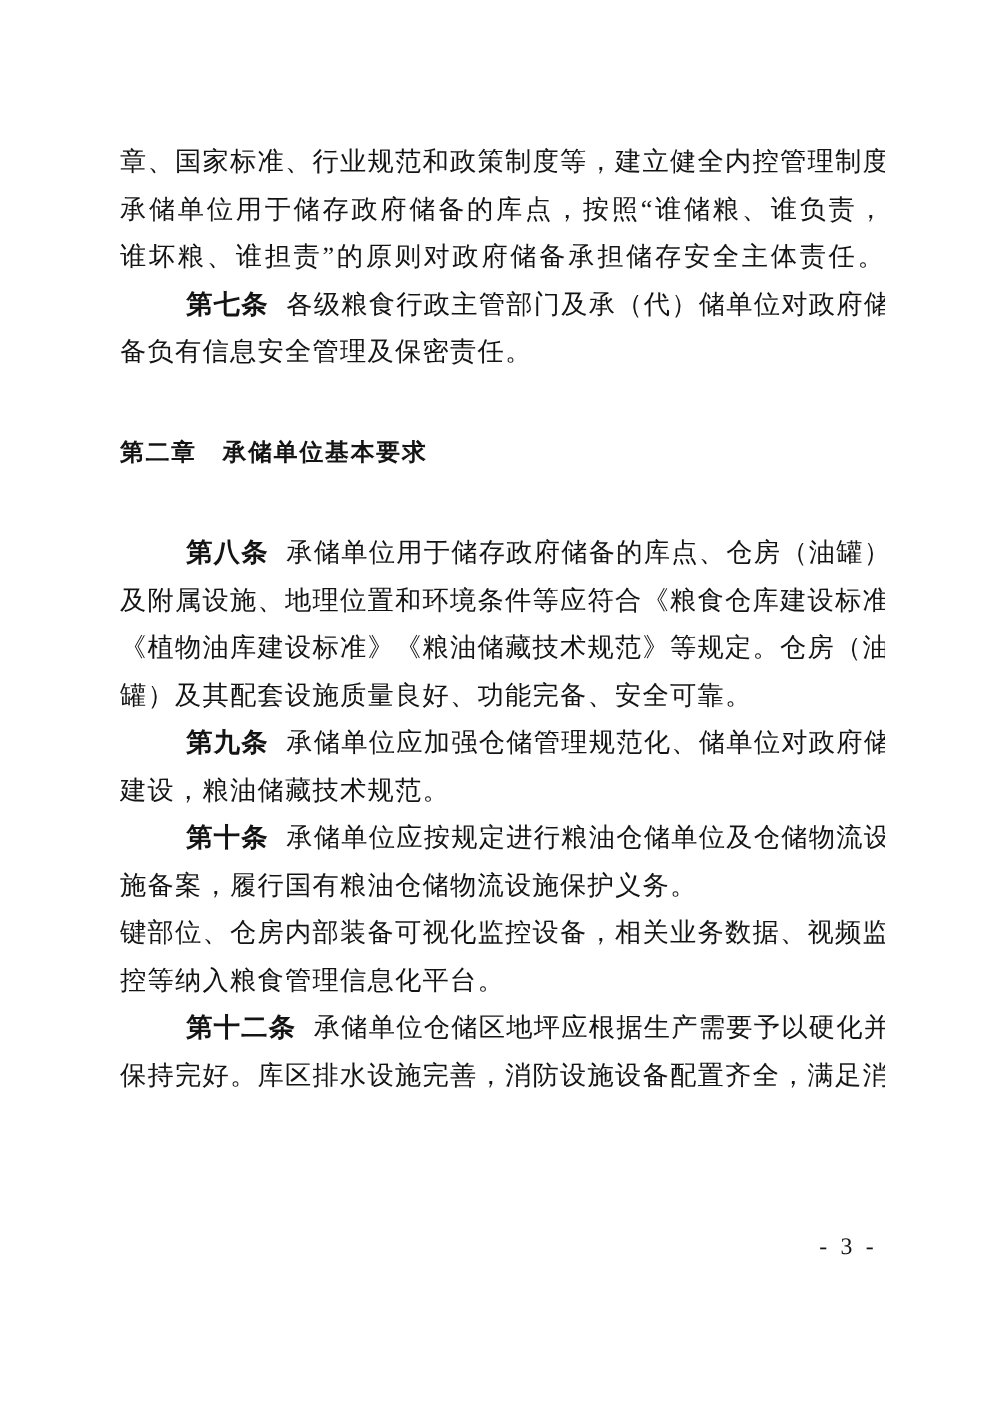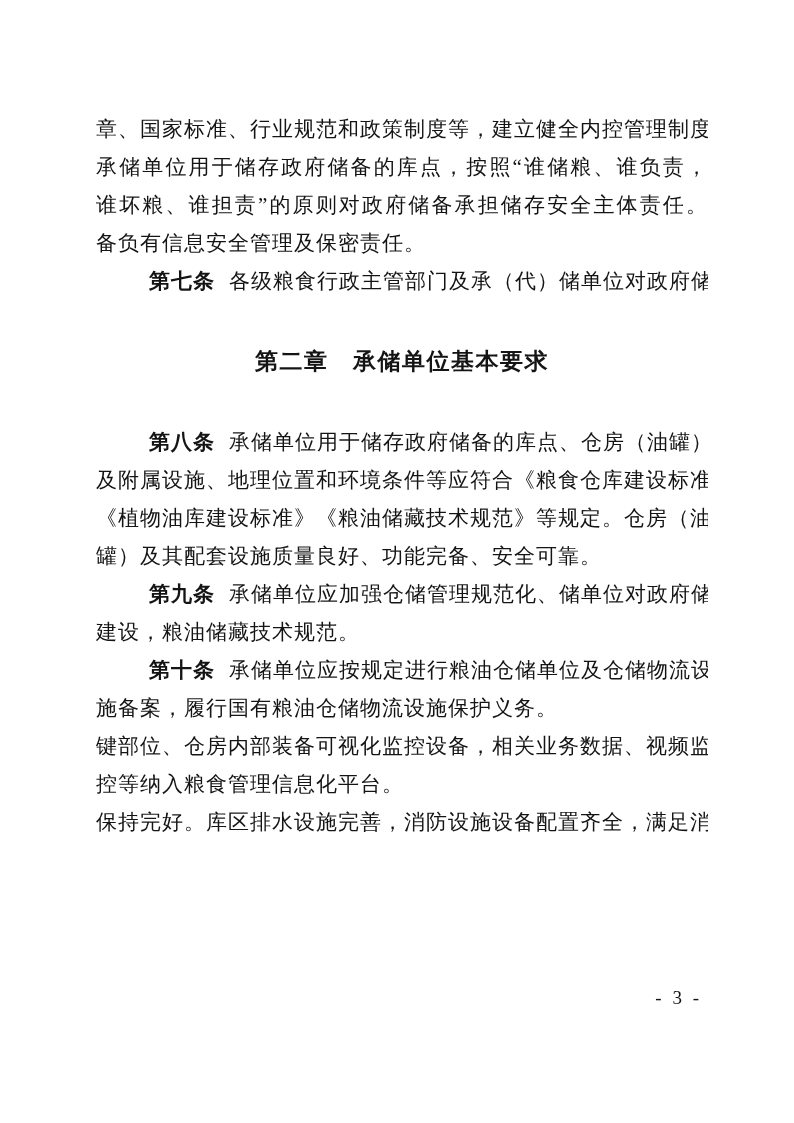--- a/index.html
+++ b/index.html
@@ -35,24 +35,24 @@
   .indent { text-indent: 53px; }
   .lead {
     font-family: "DejaVu Sans", "Liberation Sans", sans-serif;
     font-weight: 700;
     margin-right: 14px;
   }
   .chapter {
     height: 38px;
     line-height: 38px;
     margin: 44px 0 41px 0;
-    text-align: center;
-    font-family: Liberation Mono, monospace;
+    text-align: left;
+    font-family: Liberation Serif, serif;
     font-weight: 700;
-    font-size: 23px;
+    font-size: 19px;
     letter-spacing: 1.5px;
   }
   .pagenum {
     position: absolute;
     top: 984px;
     right: 92px;
     height: 28px;
     line-height: 28px;
     font-size: 19px;
     letter-spacing: 3px;
@@ -62,24 +62,24 @@
 </head>
 <body>
 
 <div class="page">
   <div class="content">
 
     <div class="line">章、国家标准、行业规范和政策制度等，建立健全内控管理制度，</div>
     <div class="line">承储单位用于储存政府储备的库点，按照“谁储粮、谁负责，</div>
     <div class="line">谁坏粮、谁担责”的原则对政府储备承担储存安全主体责任。</div>
 
-    <div class="line end">备负有信息安全管理及保密责任。</div>
     <div class="line indent">
       <span class="lead">第七条</span><span>各级粮食行政主管部门及承（代）储单位对政府储</span>
     </div>
+    <div class="line end">备负有信息安全管理及保密责任。</div>
 
     <div class="chapter">第二章　承储单位基本要求</div>
 
     <div class="line indent">
       <span class="lead">第八条</span><span>承储单位用于储存政府储备的库点、仓房（油罐）</span>
     </div>
     <div class="line">及附属设施、地理位置和环境条件等应符合《粮食仓库建设标准》</div>
     <div class="line">《植物油库建设标准》《粮油储藏技术规范》等规定。仓房（油</div>
     <div class="line end">罐）及其配套设施质量良好、功能完备、安全可靠。</div>
 
@@ -89,18 +89,21 @@
     <div class="line end">建设，粮油储藏技术规范。</div>
 
     <div class="line indent">
       <span class="lead">第十条</span><span>承储单位应按规定进行粮油仓储单位及仓储物流设</span>
     </div>
     <div class="line end">施备案，履行国有粮油仓储物流设施保护义务。</div>
 
     <div class="line">键部位、仓房内部装备可视化监控设备，相关业务数据、视频监</div>
     <div class="line end">控等纳入粮食管理信息化平台。</div>
 
+    <div class="line indent">
+      <span class="lead">第十二条</span><span>承储单位仓储区地坪应根据生产需要予以硬化并</span>
+    </div>
     <div class="line">保持完好。库区排水设施完善，消防设施设备配置齐全，满足消</div>
 
   </div>
 
   <div class="pagenum">- 3 -</div>
 </div>
 
 </body></html>

